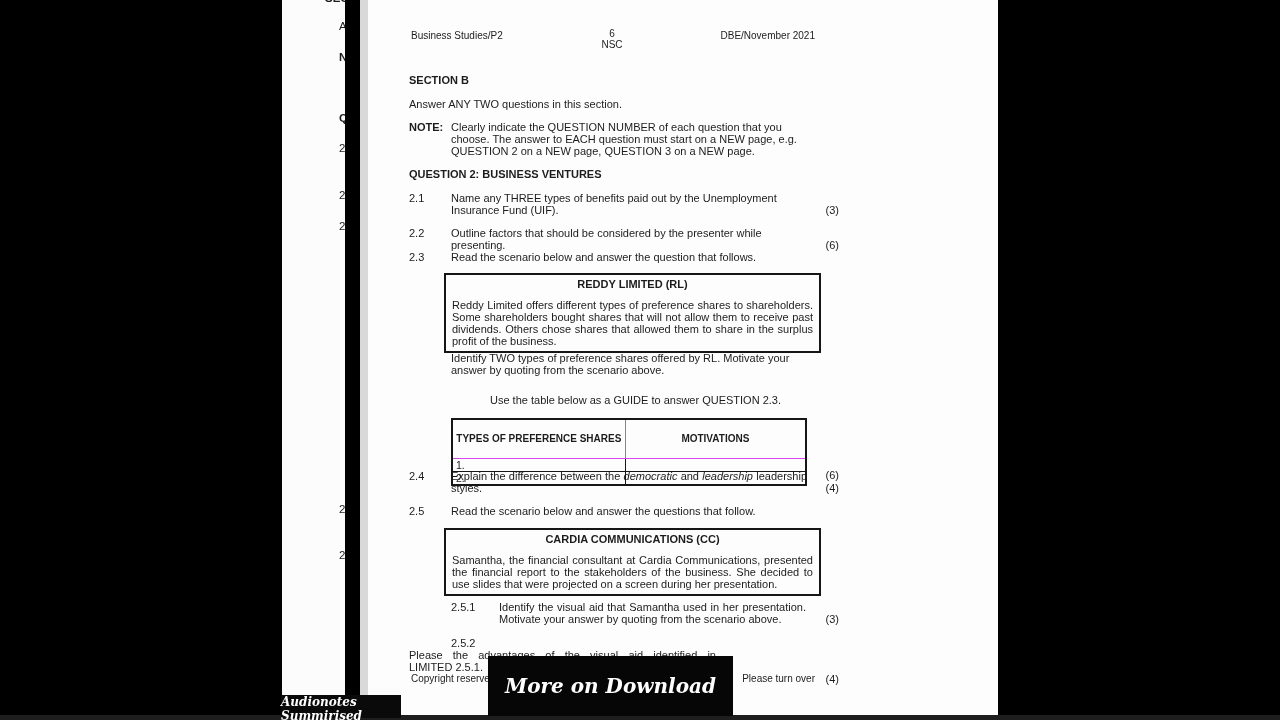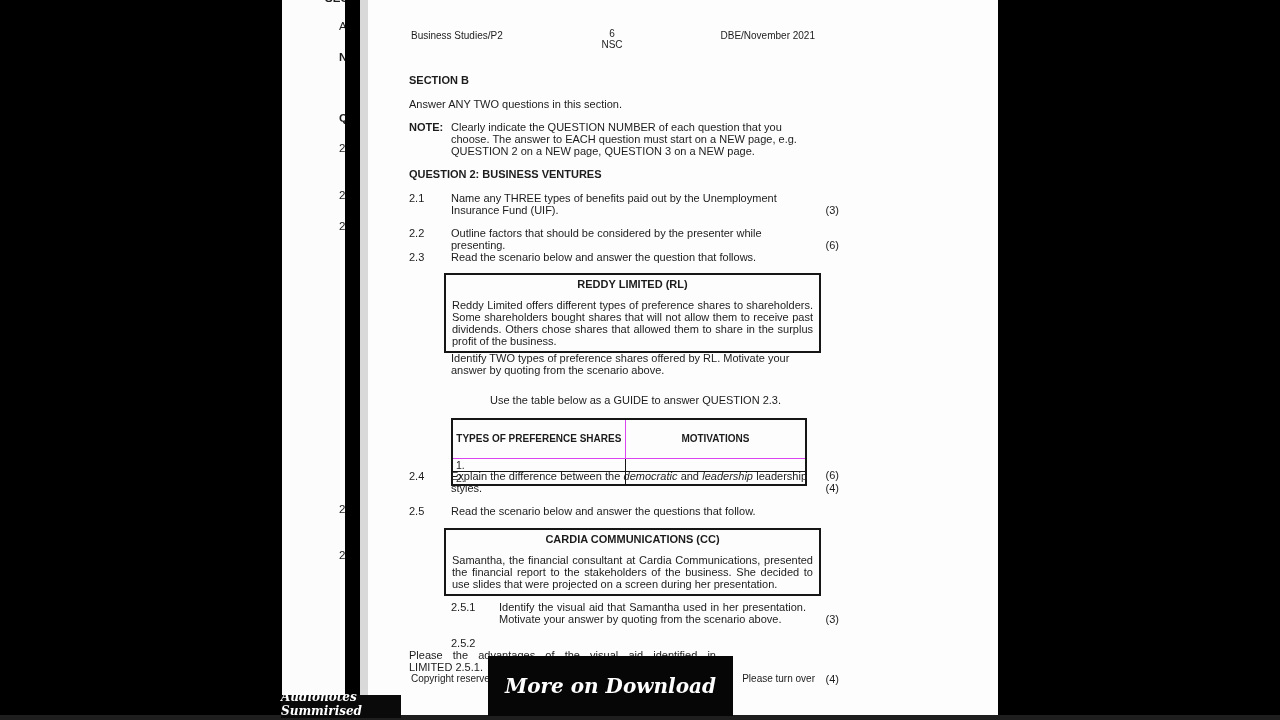--- a/index.html
+++ b/index.html
@@ -76,21 +76,21 @@
   .wm-box{
     left:488px;top:656px;width:245px;height:60px;background:#060606;
     display:flex;flex-direction:column;justify-content:center;align-items:center;
     color:#fff;font-family:"DejaVu Serif", serif;font-style:italic;font-weight:bold;
     z-index:30;
   }
   .wm-box .wm1{font-size:20px;line-height:22px;}
   .wm-box .wm2{font-size:22px;line-height:24px;}
   .channel-box{
     left:281px;top:695px;width:120px;height:23px;background:#0a0a0a;
-    display:flex;justify-content:center;align-items:flex-end;
+    display:flex;justify-content:center;align-items:flex-start;
     color:#fff;font-family:"DejaVu Serif", serif;font-style:italic;font-weight:bold;
     font-size:12px;z-index:31;
   }
   .bottom-bar{left:0;top:715px;width:1280px;height:5px;background:#1e1e1e;z-index:25;}
   .right-mask{left:998px;top:0;width:282px;height:720px;background:#000;}
   .left-mask{left:0;top:0;width:282px;height:720px;background:#000;}
 </style>
 </head>
 <body>
 

